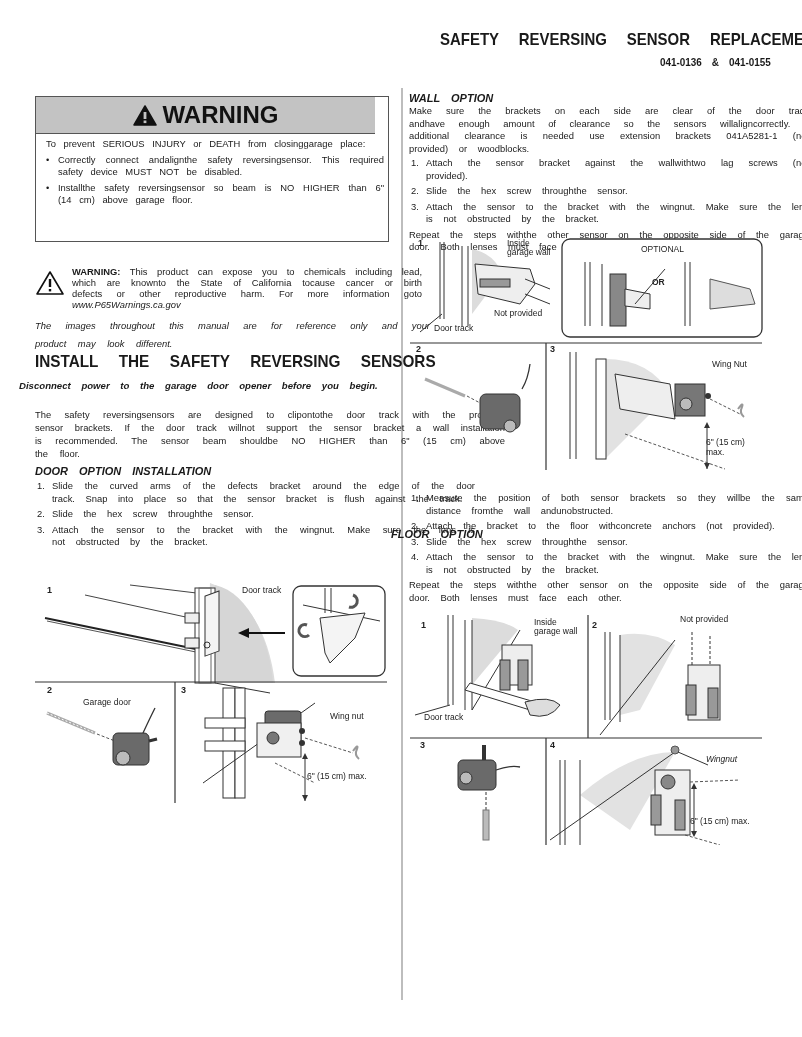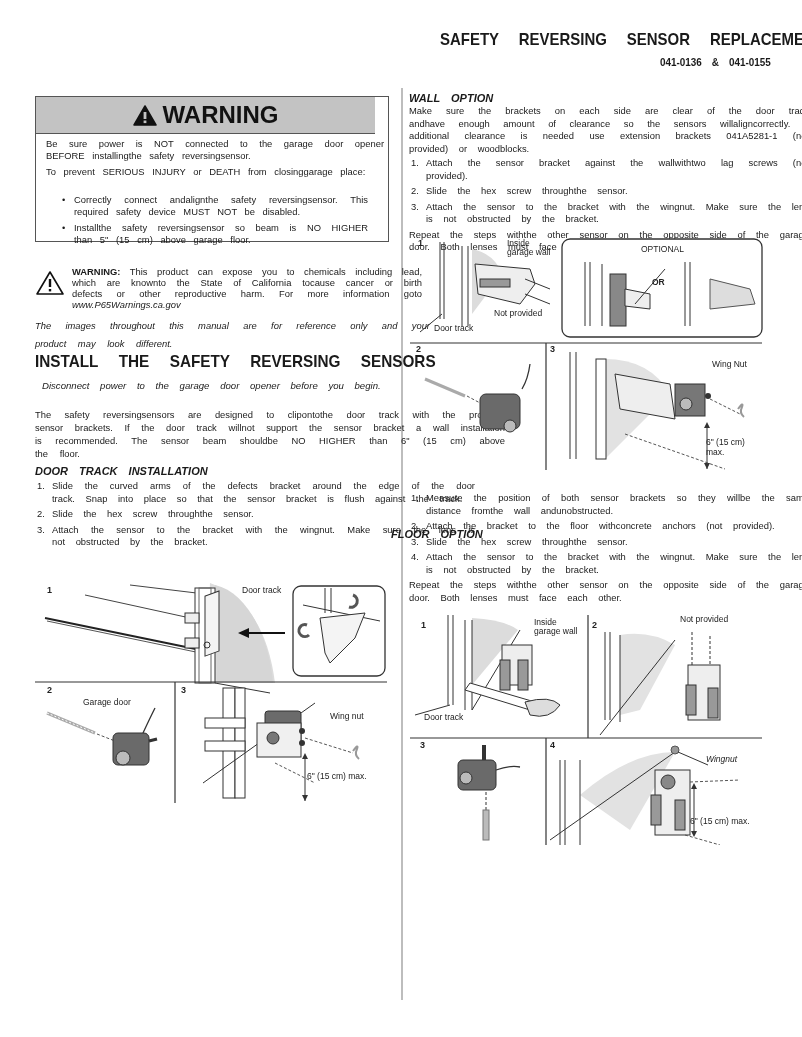--- a/index.html
+++ b/index.html
@@ -8,31 +8,31 @@
   .abs { position:absolute; }
   .title { left:440px; top:30px; font-size:17px; font-weight:bold; word-spacing:18px; white-space:nowrap; transform:scaleX(0.88); transform-origin:left top; }
   .partno { left:660px; top:56px; font-size:11px; font-weight:bold; word-spacing:8px; white-space:nowrap; transform:scaleX(0.9); transform-origin:left top; }
   .divider { left:401px; top:88px; width:2px; height:912px; background:#bdbdbd; }
 
   .warnbox { left:35px; top:96px; width:354px; height:146px; border:1.5px solid #555; box-sizing:border-box; }
   .warnhead { position:absolute; left:0; top:0; right:13px; height:36px; background:#c3c3c3; border-bottom:1.5px solid #555;
               display:flex; align-items:center; justify-content:center; gap:6px; font-weight:bold; font-size:24px; color:#111; }
   .warnbody { position:absolute; left:10px; top:41px; right:4px; font-size:9.4px; line-height:12px; word-spacing:5px; text-align:justify; }
   .warnbody p { margin:0 0 4px 0; }
-  .warnbody ul { margin:16px; padding:0; list-style:none; }
+  .warnbody ul { margin:0; padding:0; list-style:none; }
   .warnbody li { position:relative; padding-left:12px; margin-bottom:4px; }
   .warnbody li::before { content:"\2022"; position:absolute; left:0; top:0; }
 
   .p65 { left:35px; top:266px; width:380px; font-size:9.4px; line-height:11px; }
   .p65 .tri { position:absolute; left:0; top:4px; }
   .p65 .txt { position:absolute; left:37px; top:0; width:350px; word-spacing:6px; text-align:justify; }
 
   .note { left:35px; top:317px; width:395px; font-size:9.4px; line-height:18px; font-style:italic; word-spacing:9px; text-align:justify; }
   .h1 { left:35px; top:352px; font-size:17px; font-weight:bold; word-spacing:18px; white-space:nowrap; transform:scaleX(0.9); transform-origin:left top; }
-  .sub { left:42px; top:380px; font-size:9.6px; font-weight:normal; font-style:italic; word-spacing:8px; white-space:nowrap; }
+  .sub { left:19px; top:380px; font-size:9.6px; font-weight:bold; font-style:italic; word-spacing:8px; white-space:nowrap; }
   .intro { left:35px; top:408px; width:470px; font-size:9.4px; line-height:13px; word-spacing:9px; text-align:justify; }
 
   .h2 { font-size:11px; font-weight:bold; word-spacing:8px; white-space:nowrap;font-style:italic; }
   .steps { font-size:9.4px; line-height:12.5px; word-spacing:8px; }
   .steps ol { margin:0; padding:0; list-style:none; }
   .steps li { position:relative; padding-left:17px; margin-bottom:3px; text-align:justify; }
   .steps li .n { position:absolute; left:2px; top:0; }
   .steps .rep { margin:0; text-align:justify; }
 
   .fig { position:absolute; }
@@ -50,25 +50,24 @@
 <div class="abs warnbox">
   <div class="warnhead">
     <svg width="24" height="21" viewBox="0 0 24 21">
       <path d="M12 1 L23 20 L1 20 Z" fill="#111" stroke="#111" stroke-linejoin="round" stroke-width="1.5"></path>
       <rect x="10.6" y="7" width="2.8" height="7" fill="#c3c3c3"></rect>
       <rect x="10.6" y="15.5" width="2.8" height="2.6" fill="#c3c3c3"></rect>
     </svg>
     <span>WARNING</span>
   </div>
   <div class="warnbody">
-    <p>Be sure power is NOT connected to the garage door opener BEFORE installingthe safety reversingsensor.</p>
     <p>To prevent SERIOUS INJURY or DEATH from closinggarage place:</p>
     <ul>
       <li>Correctly connect andalignthe safety reversingsensor. This required safety device MUST NOT be disabled.</li>
-      <li>Installthe safety reversingsensor so beam is NO HIGHER than 5" (15 cm) above garage floor.</li>
+      <li>Installthe safety reversingsensor so beam is NO HIGHER than 6" (14 cm) above garage floor.</li>
     </ul>
   </div>
 </div>
 
 <div class="abs p65">
   <svg class="tri" width="30" height="26" viewBox="0 0 30 26">
     <path d="M15 2 L28 24 L2 24 Z" fill="none" stroke="#111" stroke-width="1.6" stroke-linejoin="round"></path>
     <rect x="13.8" y="9" width="2.4" height="8" fill="#111"></rect>
     <rect x="13.8" y="19" width="2.4" height="2.4" fill="#111"></rect>
   </svg>
@@ -78,21 +77,21 @@
     <i>www.P65Warnings.ca.gov</i>
   </div>
 </div>
 
 <div class="abs note">The images throughout this manual are for reference only and your product may look different.</div>
 
 <div class="abs h1">INSTALL THE SAFETY REVERSING SENSORS</div>
 <div class="abs sub">Disconnect power to the garage door opener before you begin.</div>
 <div class="abs intro">The safety reversingsensors are designed to clipontothe door track with the provided sensor brackets. If the door track willnot support the sensor bracket a wall installation is recommended. The sensor beam shouldbe NO HIGHER than 6" (15 cm) above the floor.</div>
 
-<div class="abs h2" style="left:35px; top:465px;">DOOR TRACK INSTALLATION</div>
+<div class="abs h2" style="left:35px; top:465px;">DOOR OPTION INSTALLATION</div>
 <div class="abs steps" style="left:35px; top:480px; width:440px;">
   <ol>
     <li><span class="n">1.</span><span>Slide the curved arms of the defects bracket around the edge of the door track. Snap into place so that the sensor bracket is flush against the track.</span></li>
     <li><span class="n">2.</span><span>Slide the hex screw throughthe sensor.</span></li>
     <li><span class="n">3.</span><span>Attach the sensor to the bracket with the wingnut. Make sure the lens is not obstructed by the bracket.</span></li>
   </ol>
 </div>
 
 <div class="fig" style="left:35px; top:583px; width:352px; height:220px;">
   <svg width="352" height="220" viewBox="0 0 352 220">

